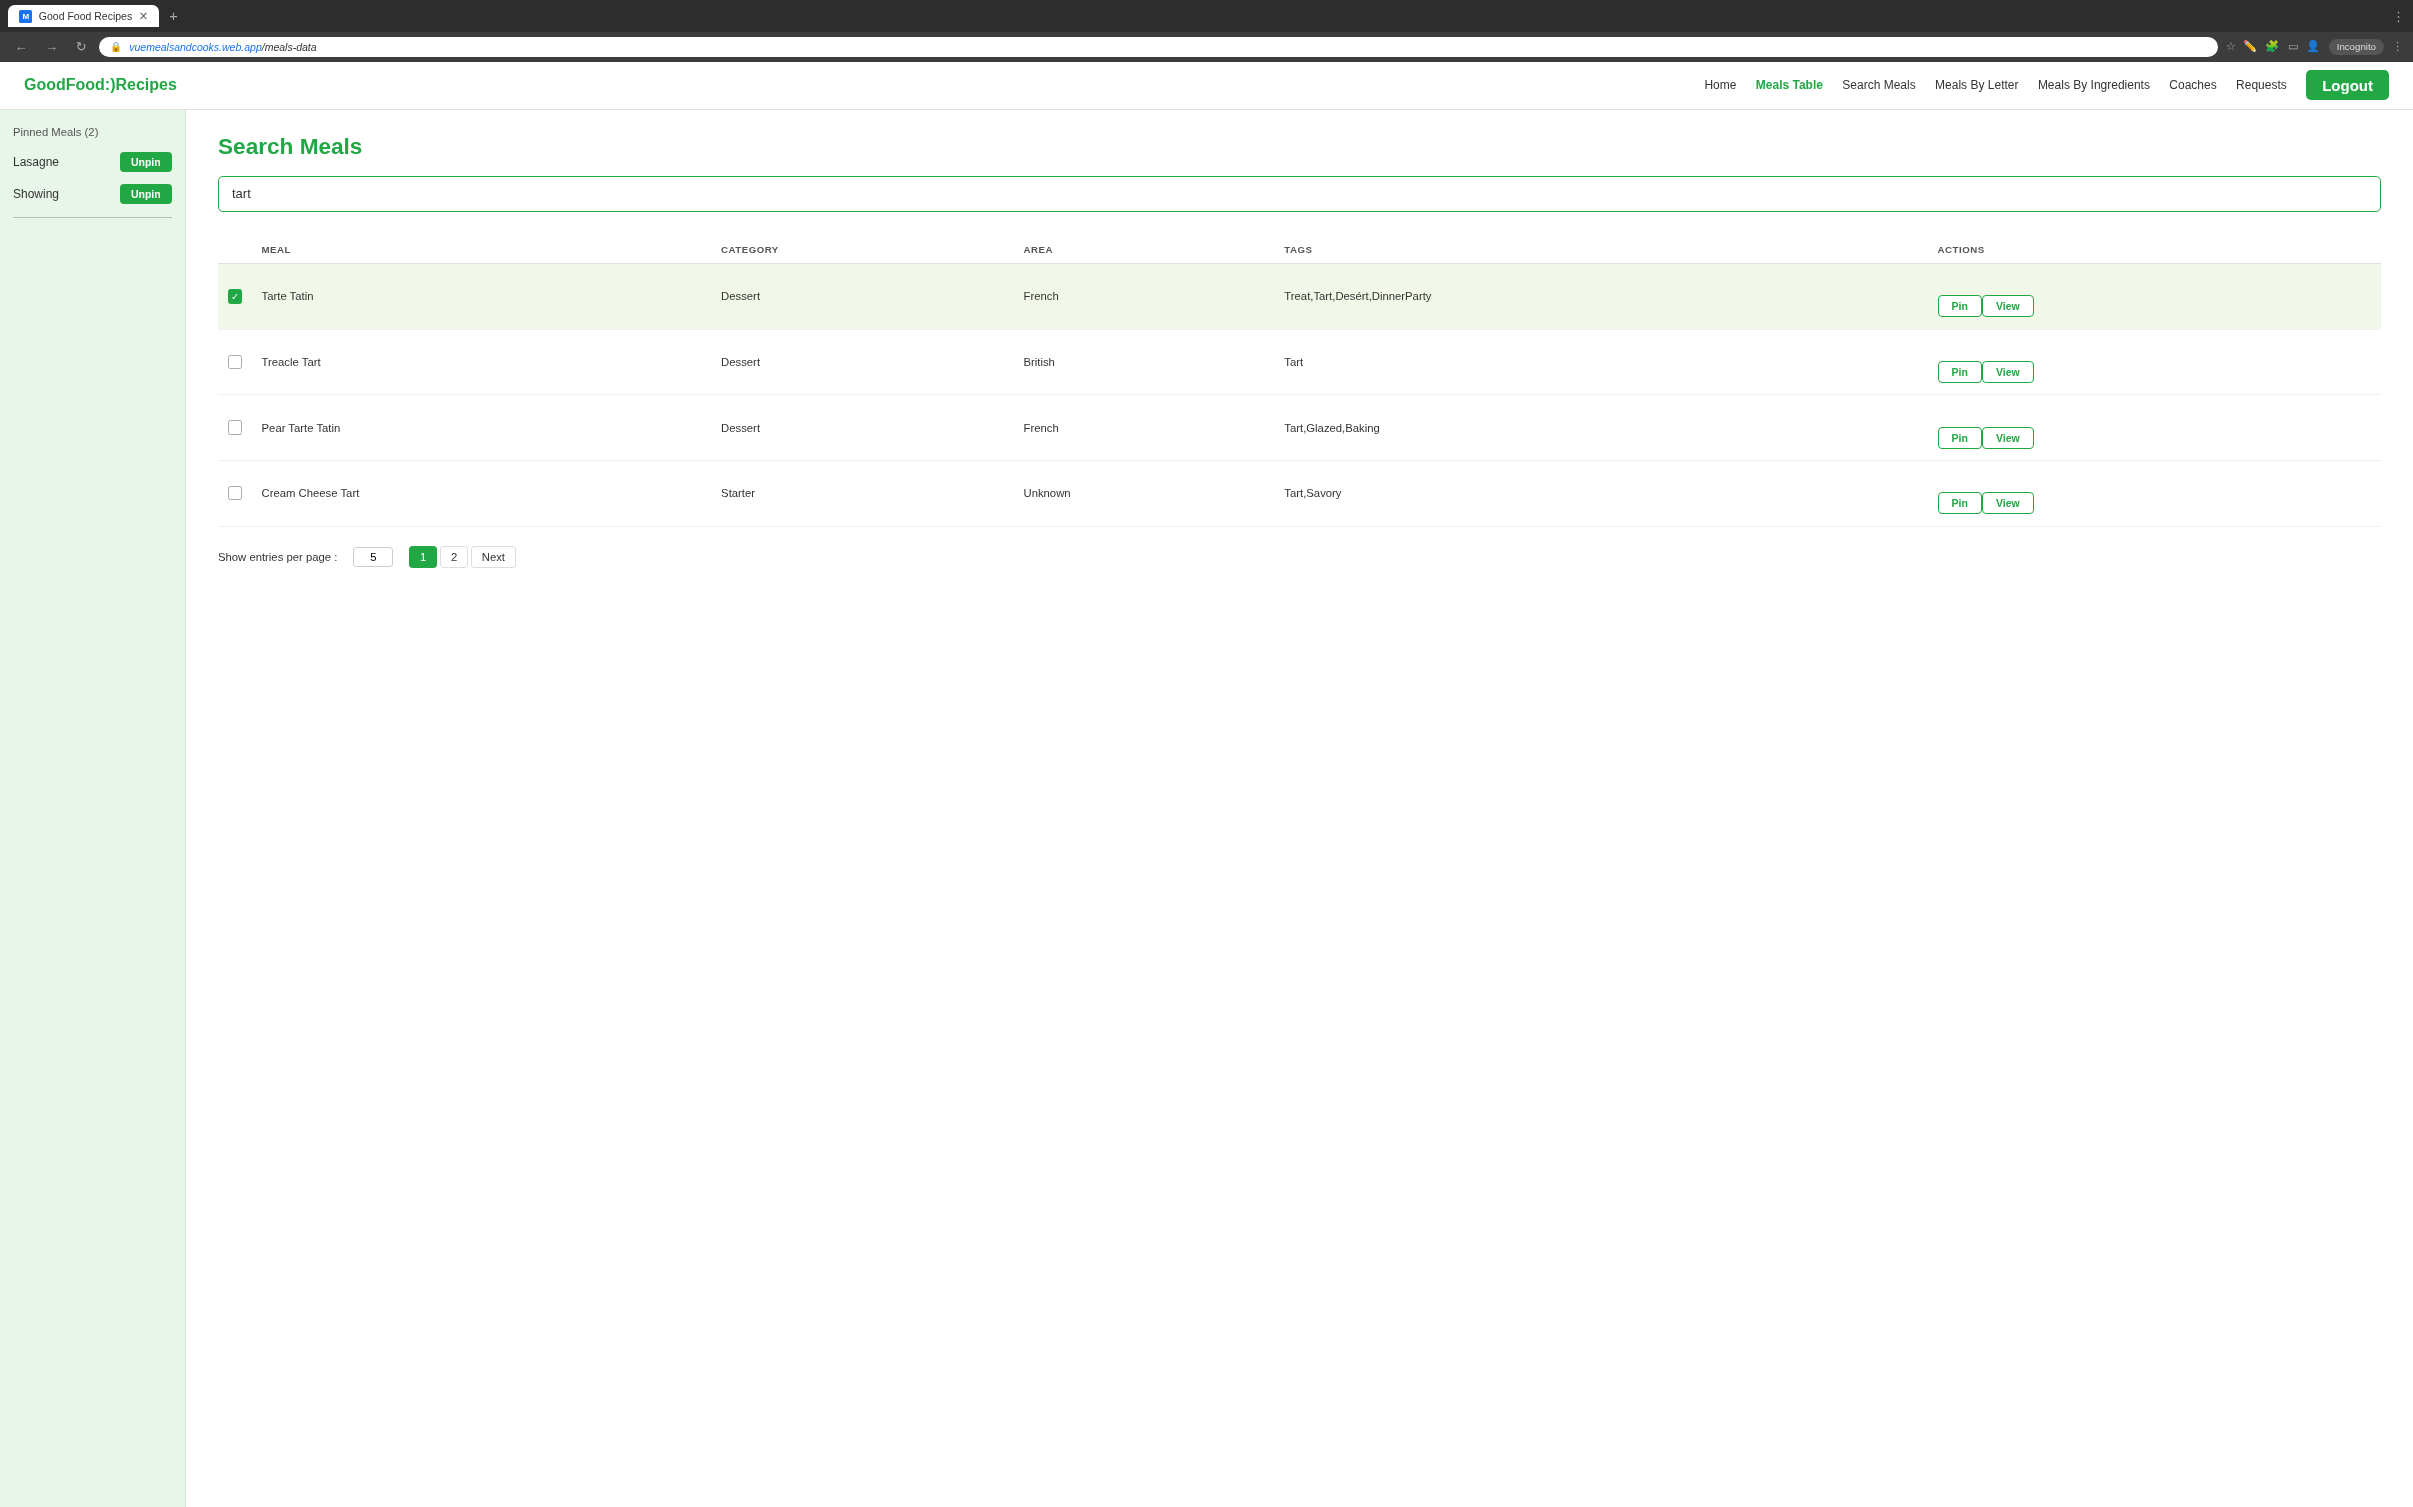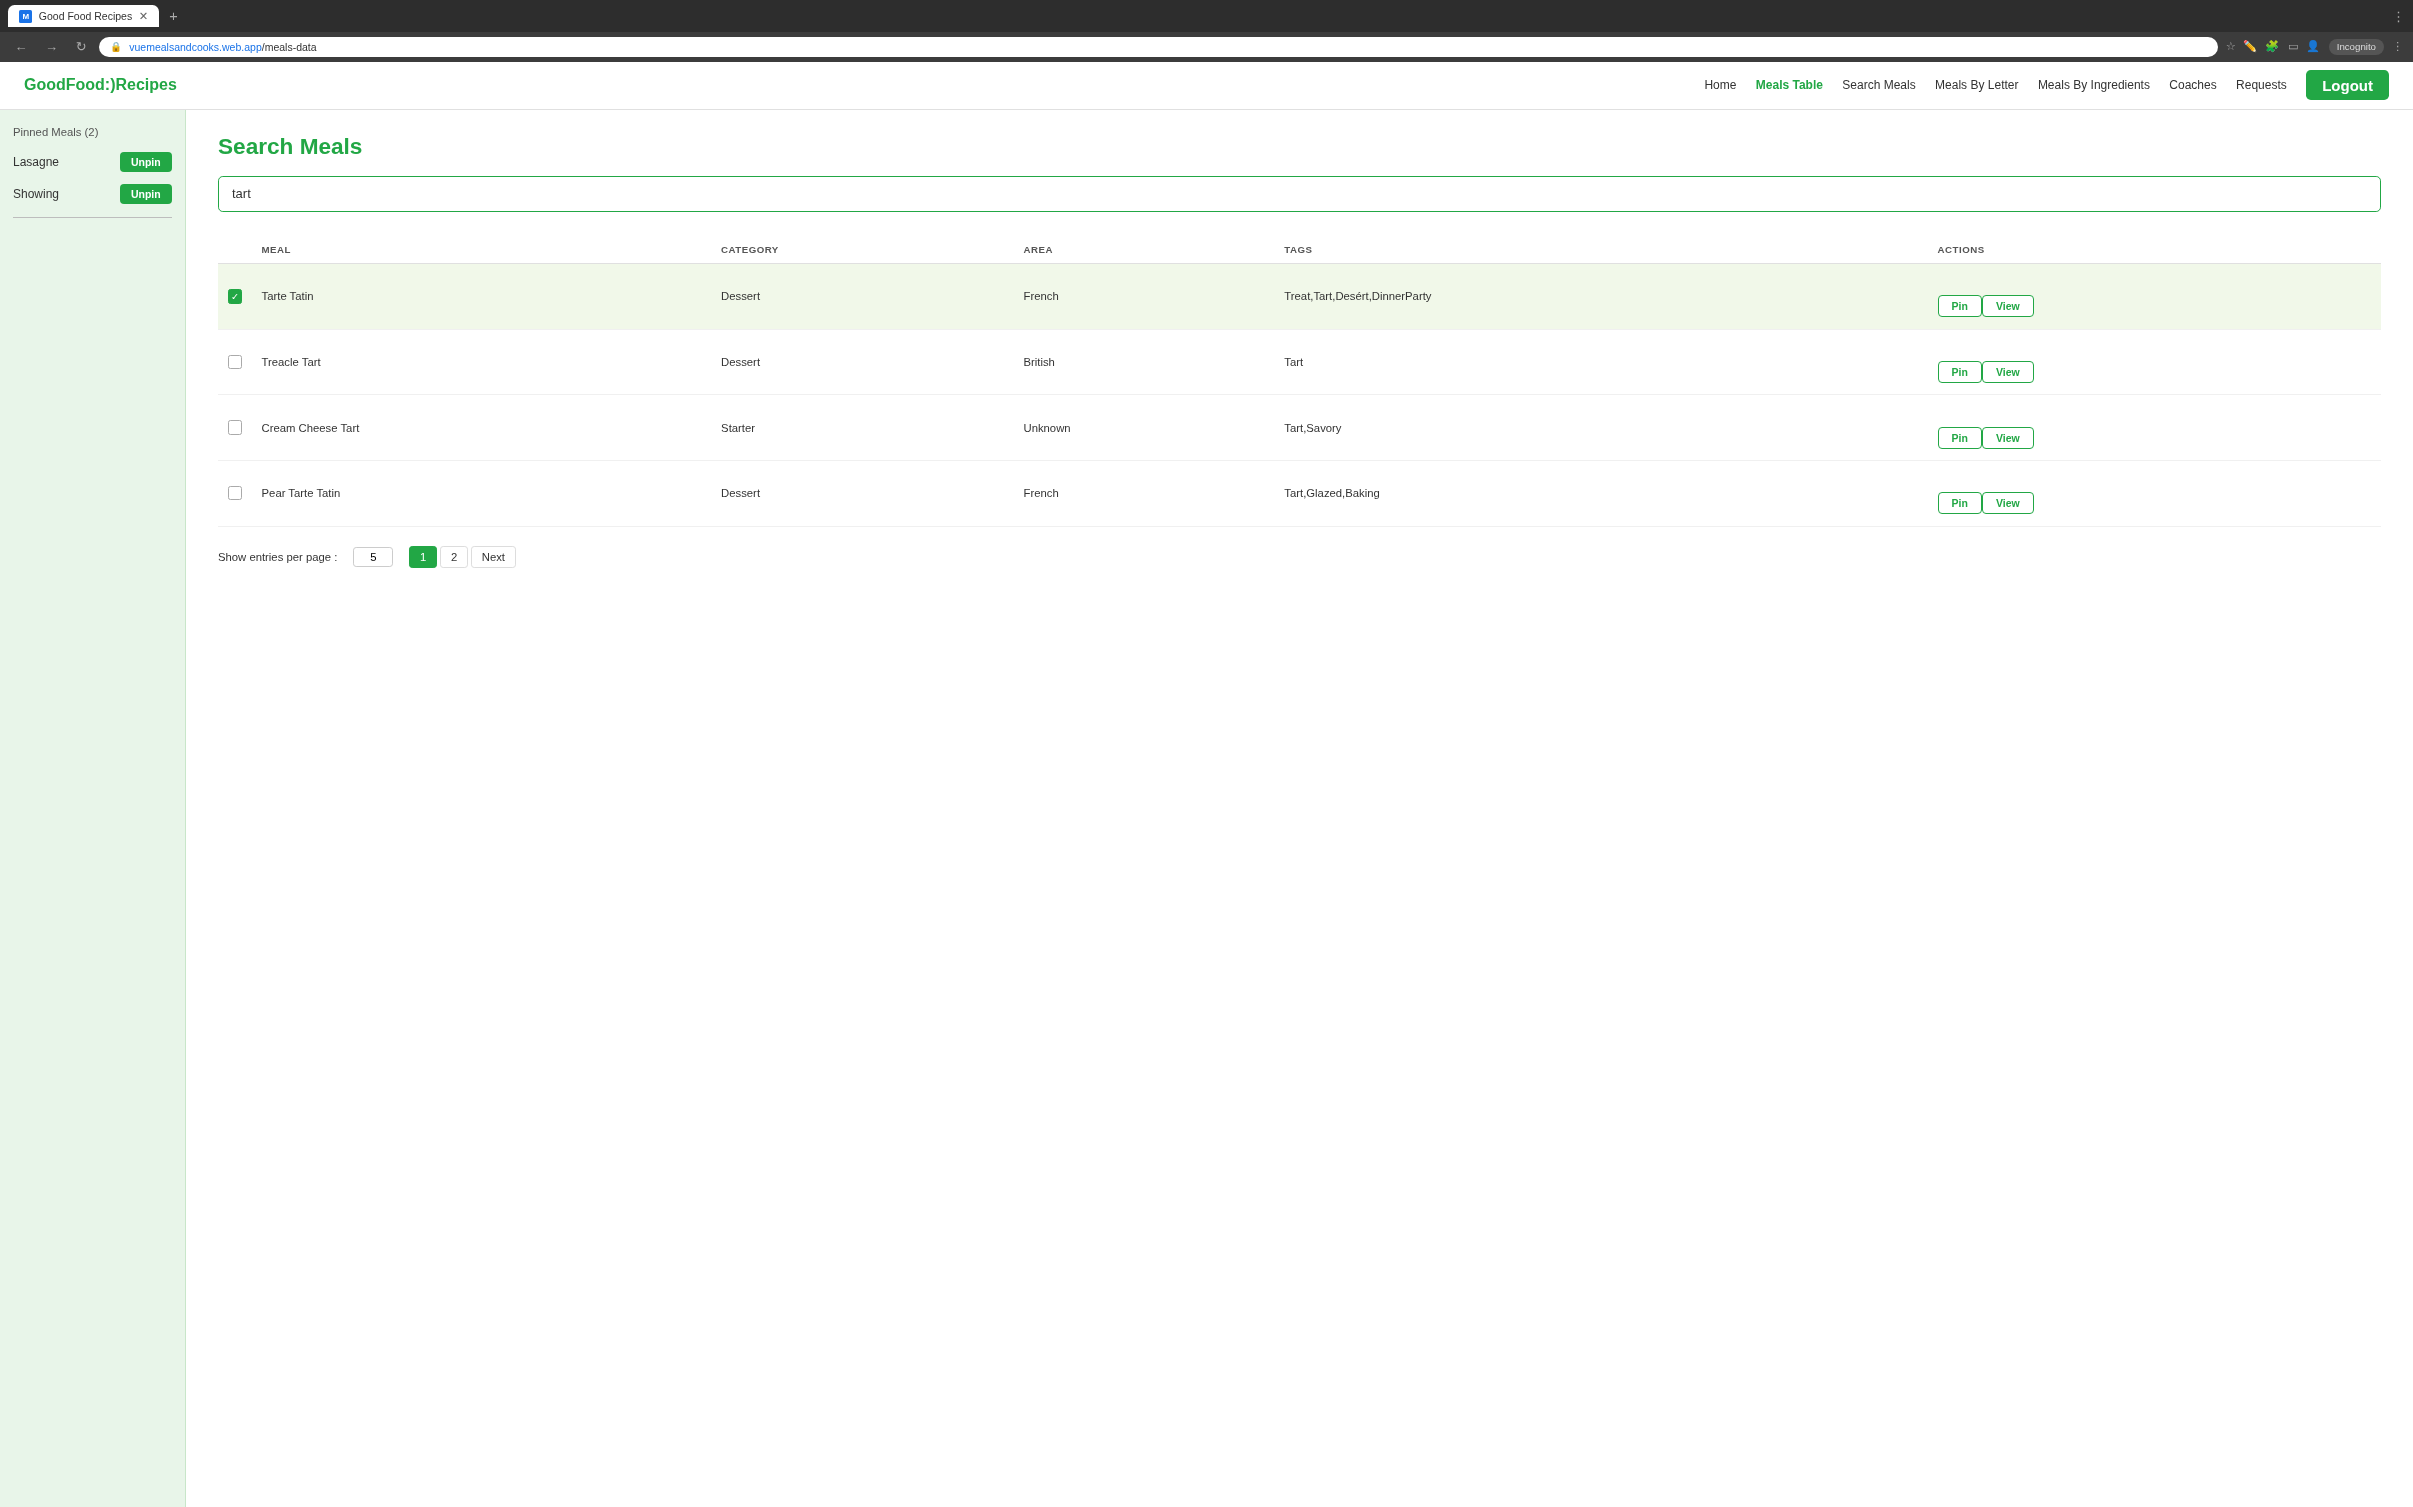--- a/index.html
+++ b/index.html
@@ -67,21 +67,21 @@
       background: #fff;
       border-radius: 16px;
       padding: 4px 11.3px;
       display: flex;
       align-items: center;
       gap: 6.5px;
       font-size: 10.5px;
       color: #333;
     }
     .address-lock { color: #666; font-size: 9.7px; }
-    .address-url { color: #333; }
+    .address-url { color: #333; font-style: italic; }
     .address-url span { color: #1a73e8; }
     .nav-right {
       display: flex;
       align-items: center;
       gap: 8px;
       color: #aaa;
     }
     .incognito-badge {
       background: #555;
       color: #ddd;
@@ -420,46 +420,46 @@
               <div class="action-btns">
                 <button class="pin-btn">Pin</button>
                 <button class="view-btn">View</button>
               </div>
             </td>
           </tr>
           <tr>
             <td class="checkbox-cell">
               <div class="checkbox"></div>
             </td>
+            <td>Pear Tarte Tatin</td>
+            <td>Dessert</td>
+            <td>French</td>
+            <td>Tart,Glazed,Baking</td>
+            <td>
+              <div class="action-btns">
+                <button class="pin-btn">Pin</button>
+                <button class="view-btn">View</button>
+              </div>
+            </td>
+          </tr>
+          <tr>
+            <td class="checkbox-cell">
+              <div class="checkbox"></div>
+            </td>
             <td>Cream Cheese Tart</td>
             <td>Starter</td>
             <td>Unknown</td>
             <td>Tart,Savory</td>
             <td>
               <div class="action-btns">
                 <button class="pin-btn">Pin</button>
                 <button class="view-btn">View</button>
               </div>
             </td>
           </tr>
-          <tr>
-            <td class="checkbox-cell">
-              <div class="checkbox"></div>
-            </td>
-            <td>Pear Tarte Tatin</td>
-            <td>Dessert</td>
-            <td>French</td>
-            <td>Tart,Glazed,Baking</td>
-            <td>
-              <div class="action-btns">
-                <button class="pin-btn">Pin</button>
-                <button class="view-btn">View</button>
-              </div>
-            </td>
-          </tr>
         </tbody>
     </table>
 
     
     <div class="table-footer">
       <span class="entries-label">Show entries per page :</span>
       <input class="entries-select" type="text" value="5" style="">
       <div class="pagination">
         <button class="page-btn active">1</button>
         <button class="page-btn">2</button>

